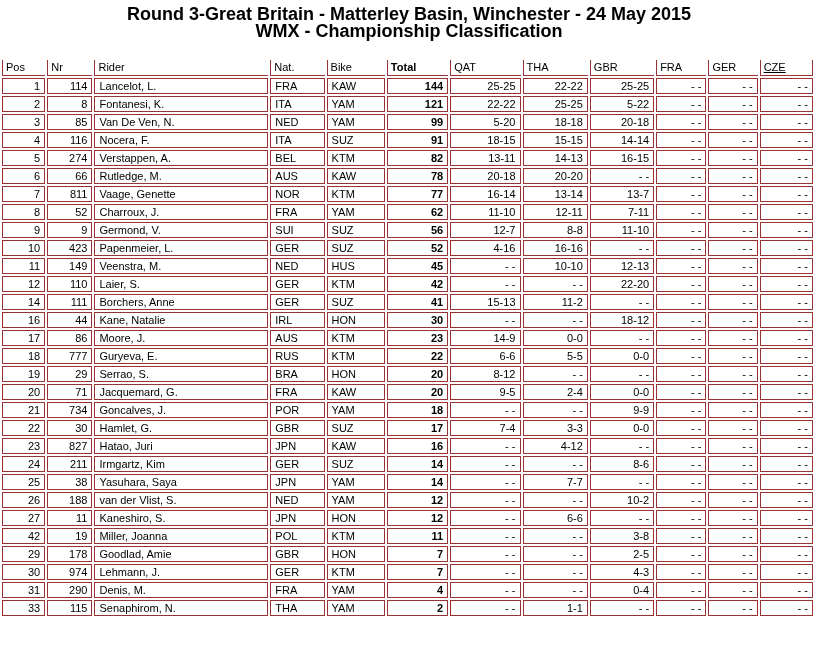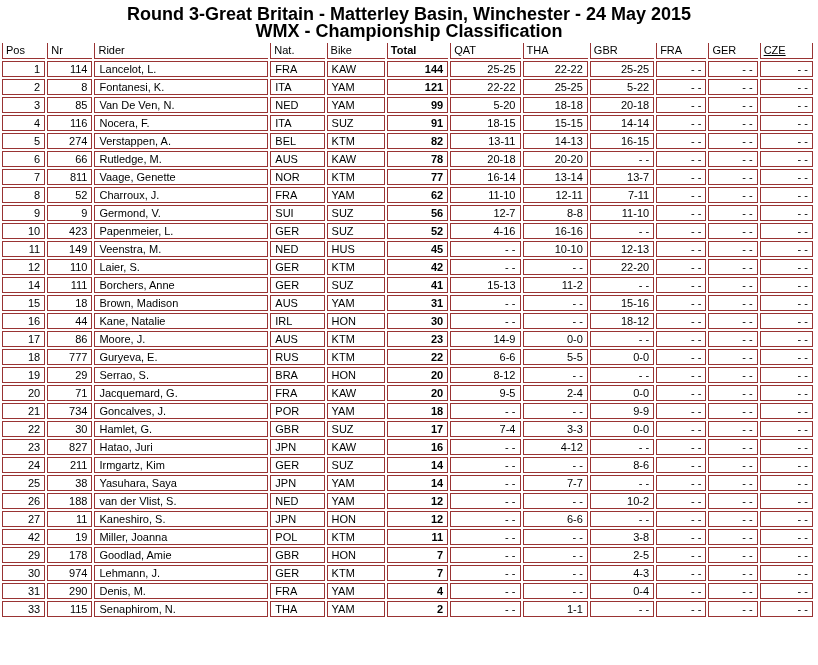--- a/index.html
+++ b/index.html
@@ -25,21 +25,21 @@
     font-size: 18px;
     font-weight: bold;
     line-height: 17px;
     white-space: nowrap;
   }
   table.results {
     border-collapse: separate;
     border-spacing: 2px 2px;
     table-layout: fixed;
     margin-left: 0px;
-    margin-top: 1px;
+    margin-top: 18px;
     font-size: 11px;
     width: 815px;
   }
   col.col-pos   { width: 43px;  }
   col.col-nr    { width: 45px;  }
   col.col-rider { width: 173px; }
   col.col-nat   { width: 54px;  }
   col.col-bike  { width: 58px;  }
   col.col-total { width: 61px;  }
   col.col-qat   { width: 70px;  }
@@ -289,34 +289,20 @@
           <td class="a-l">SUZ</td>
           <td class="a-r bold">41</td>
           <td class="a-r">15-13</td>
           <td class="a-r">11-2</td>
           <td class="a-r">- -</td>
           <td class="a-r">- -</td>
           <td class="a-r">- -</td>
           <td class="a-r">- -</td>
         </tr>
         <tr>
-          <td class="a-r">15</td>
-          <td class="a-r">18</td>
-          <td class="a-l">Brown, Madison</td>
-          <td class="a-l">AUS</td>
-          <td class="a-l">YAM</td>
-          <td class="a-r bold">31</td>
-          <td class="a-r">- -</td>
-          <td class="a-r">- -</td>
-          <td class="a-r">15-16</td>
-          <td class="a-r">- -</td>
-          <td class="a-r">- -</td>
-          <td class="a-r">- -</td>
-        </tr>
-        <tr>
           <td class="a-r">16</td>
           <td class="a-r">44</td>
           <td class="a-l">Kane, Natalie</td>
           <td class="a-l">IRL</td>
           <td class="a-l">HON</td>
           <td class="a-r bold">30</td>
           <td class="a-r">- -</td>
           <td class="a-r">- -</td>
           <td class="a-r">18-12</td>
           <td class="a-r">- -</td>

